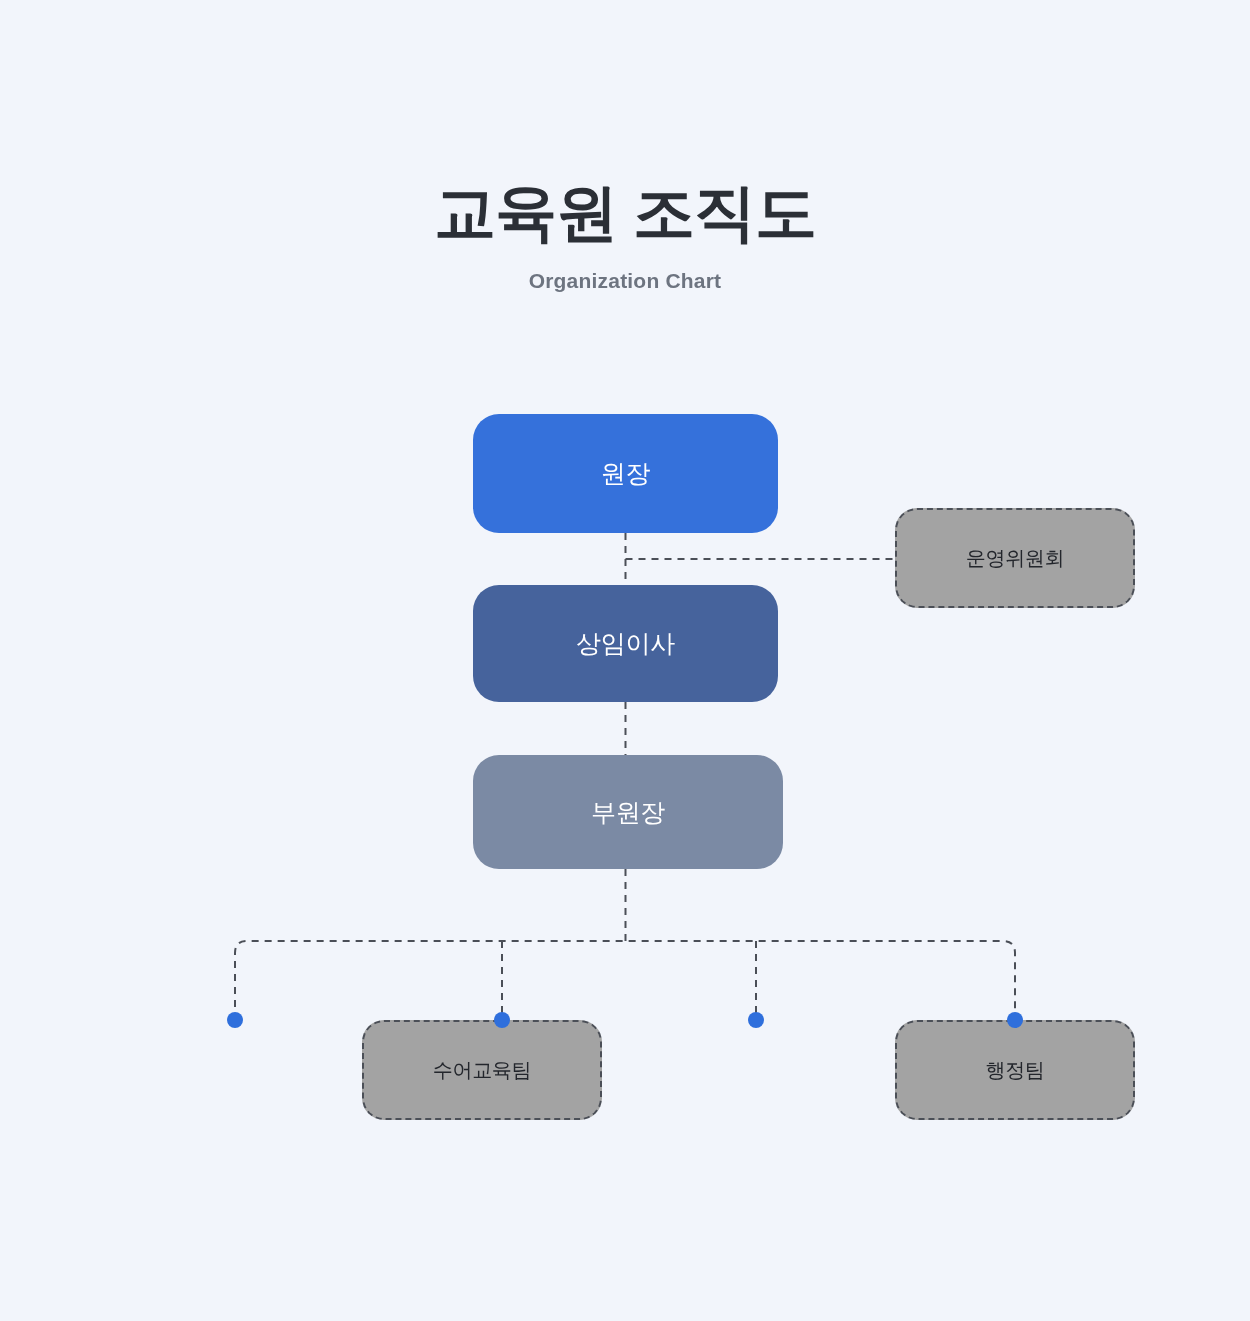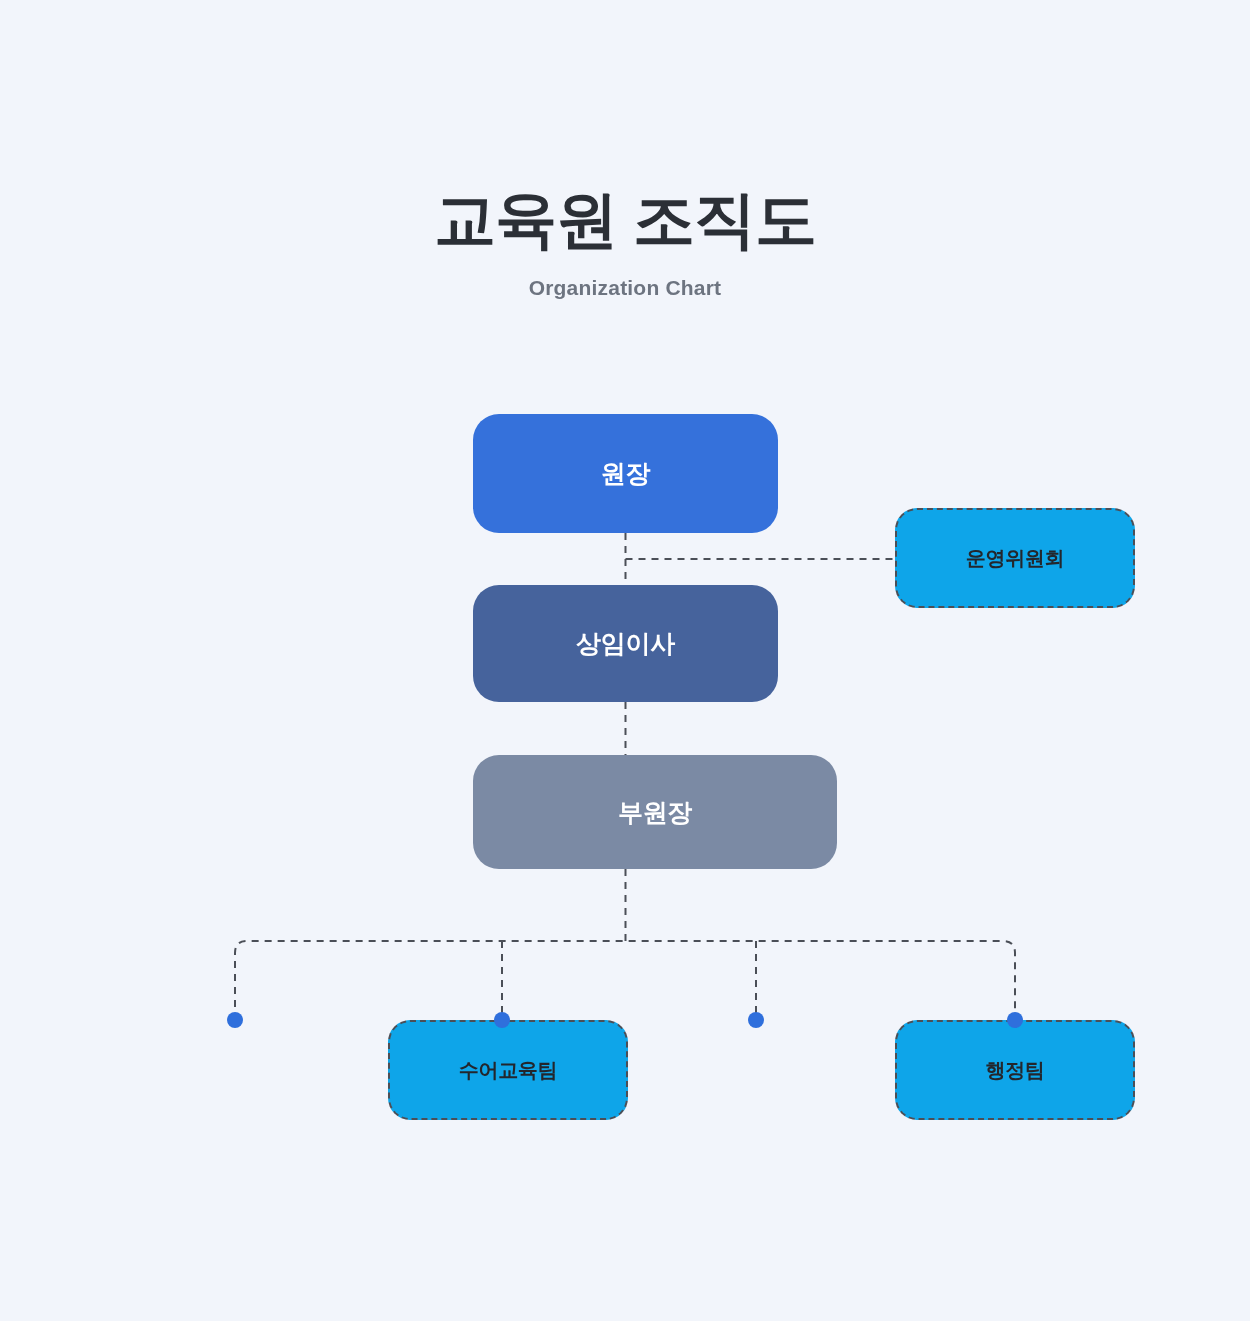--- a/index.html
+++ b/index.html
@@ -28,21 +28,21 @@
     top: 170px;
     width: 1250px;
     text-align: center;
   }
   .title {
     font-size: 62px;
     font-weight: 800;
     letter-spacing: -1px;
     color: #2b2f36;
     line-height: 1.1;
-    margin: 16px;
+    margin: 9px;
   }
   .subtitle {
     margin: 22px 0 0 0;
     font-size: 21px;
     font-weight: 700;
     color: #6d7480;
     letter-spacing: 0.2px;
   }
 
   
@@ -57,21 +57,21 @@
   
   .node {
     position: absolute;
     box-sizing: border-box;
     display: flex;
     align-items: center;
     justify-content: center;
     text-align: center;
   }
   .node-label {
-    font-weight: 700;
+    font-weight: 400;
     letter-spacing: -0.3px;
   }
 
   .node-solid {
     border-radius: 26px;
   }
   .node-solid .node-label {
     color: #ffffff;
     font-size: 25px;
   }
@@ -86,27 +86,27 @@
   .node-exec {
     left: 473px;
     top: 585px;
     width: 305px;
     height: 117px;
     background: #46639c;
   }
   .node-deputy {
     left: 473px;
     top: 755px;
-    width: 364px;
+    width: 310px;
     height: 114px;
     background: #7b8aa4;
   }
 
   .node-dashed {
-    background: #0ea5e9;
+    background: #a3a3a3;
     border: 2px dashed #4b4f57;
     border-radius: 22px;
     text-align: right;
   }
   .node-dashed .node-label {
     color: #23262c;
     font-size: 20px;
   }
 
   .node-committee {
@@ -115,21 +115,21 @@
     width: 240px;
     height: 100px;
   }
 
   .node-team {
     top: 1020px;
     width: 240px;
     height: 100px;
   }
   .team-1 { left: 115px; }
-  .team-2 { left: 388px; }
+  .team-2 { left: 362px; }
   .team-3 { left: 636px; }
   .team-4 { left: 895px; }
 
   
   .dot {
     position: absolute;
     width: 16px;
     height: 16px;
     border-radius: 50%;
     background: #2f6fdc;

